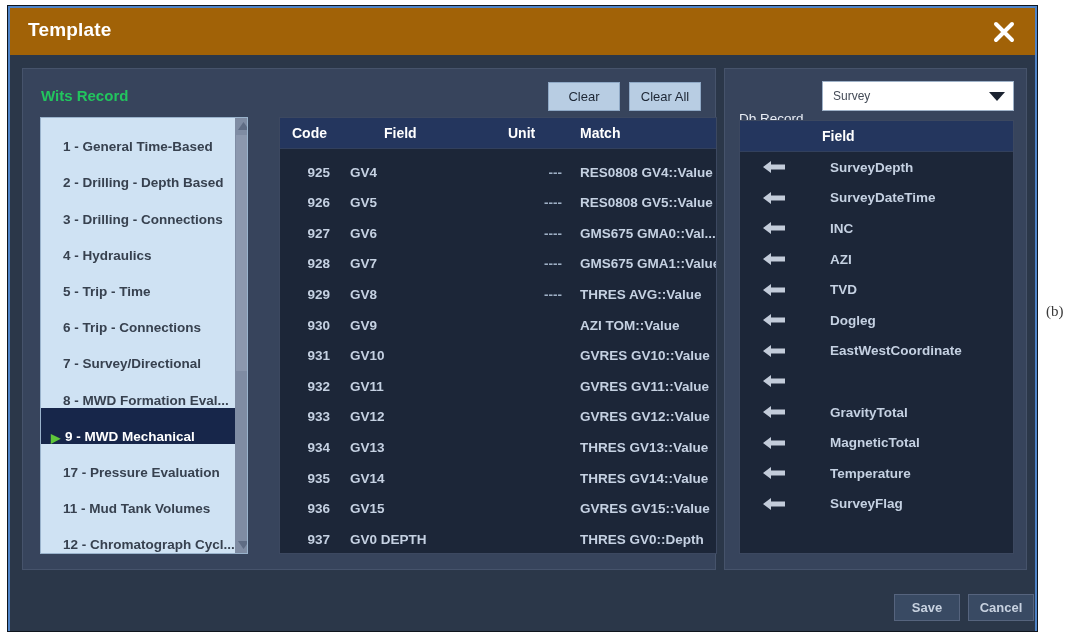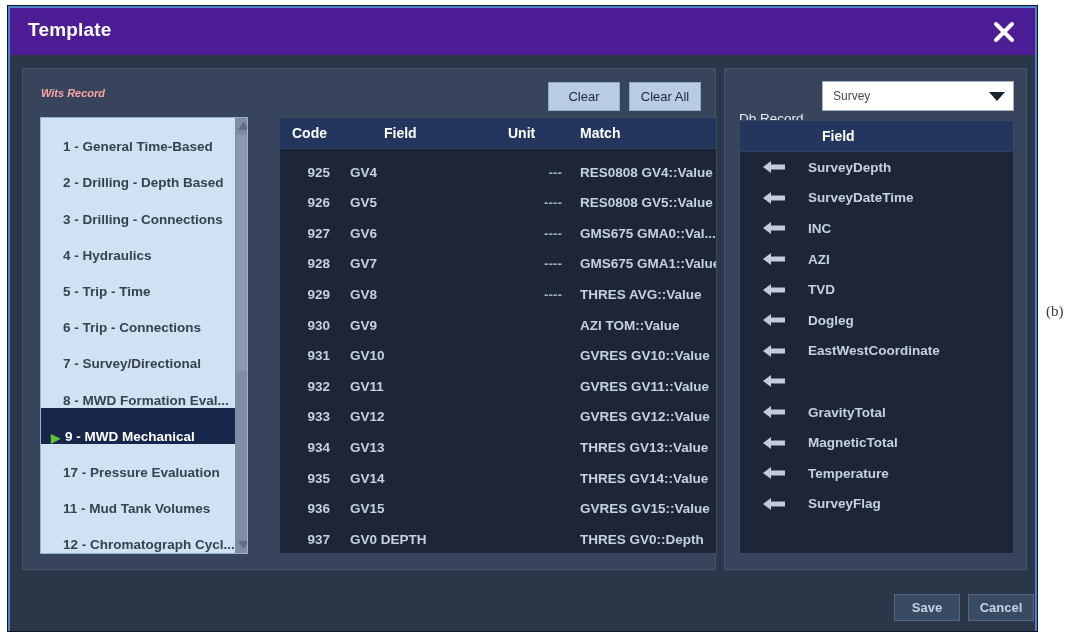--- a/index.html
+++ b/index.html
@@ -13,21 +13,21 @@
 
   
   #dialog {
     position: absolute; left: 8px; top: 6px;
     width: 1029px; height: 625px;
     background: #2b3749;
     border: 2px solid #4f84c8;
     box-shadow: 0 0 0 1px #0f151e;
   }
   #titlebar {
-    height: 47px; background: #4c1d95;
+    height: 47px; background: #a16207;
     display: flex; align-items: center;
     padding: 0 14px 3px 18px;
     position: relative;
   }
   #title-text {
     color: #ffffff; font-size: 19px; font-weight: bold;
     letter-spacing: .2px;
   }
   #close-btn {
     position: absolute; right: 16px; top: 50%; transform: translateY(-50%);
@@ -47,21 +47,21 @@
   .panel {
     position: absolute;
     background: #37445c;
     border: 1px solid #46536b;
   }
   #left-panel  { left: 12px;  top: 13px; width: 694px; height: 502px; }
   #right-panel { left: 714px; top: 13px; width: 303px; height: 502px; }
 
   .panel-label {
     position: absolute;
-    color: #fca5a5; font-size: 11px; font-weight: bold; font-style: italic;
+    color: #22c55e; font-size: 15px; font-weight: bold;
   }
   #wits-label { left: 18px; top: 18px; }
 
   
   .btn-light {
     position: absolute;
     background: #b8cde3;
     border: 1px solid #8fa9c6;
     color: #1d2634;
     font-size: 13px;
@@ -184,20 +184,21 @@
     display: flex; align-items: center;
     color: #ffffff; font-size: 14px; font-weight: bold;
     padding-left: 82px;
     border-bottom: 1px solid #32405c;
   }
   .db-row {
     height: 30.6px;
     display: flex; align-items: center;
     color: #c5d1e2; font-size: 13.5px; font-weight: bold;
     cursor: pointer;
+    gap: 22px;
   }
   .db-arrow {
     width: 68px; display: flex; align-items: center; justify-content: center;
     color: #c3ccda;
   }
   .db-name { flex: 1 1 auto; }
 
   
   .btn-dark {
     position: absolute;

